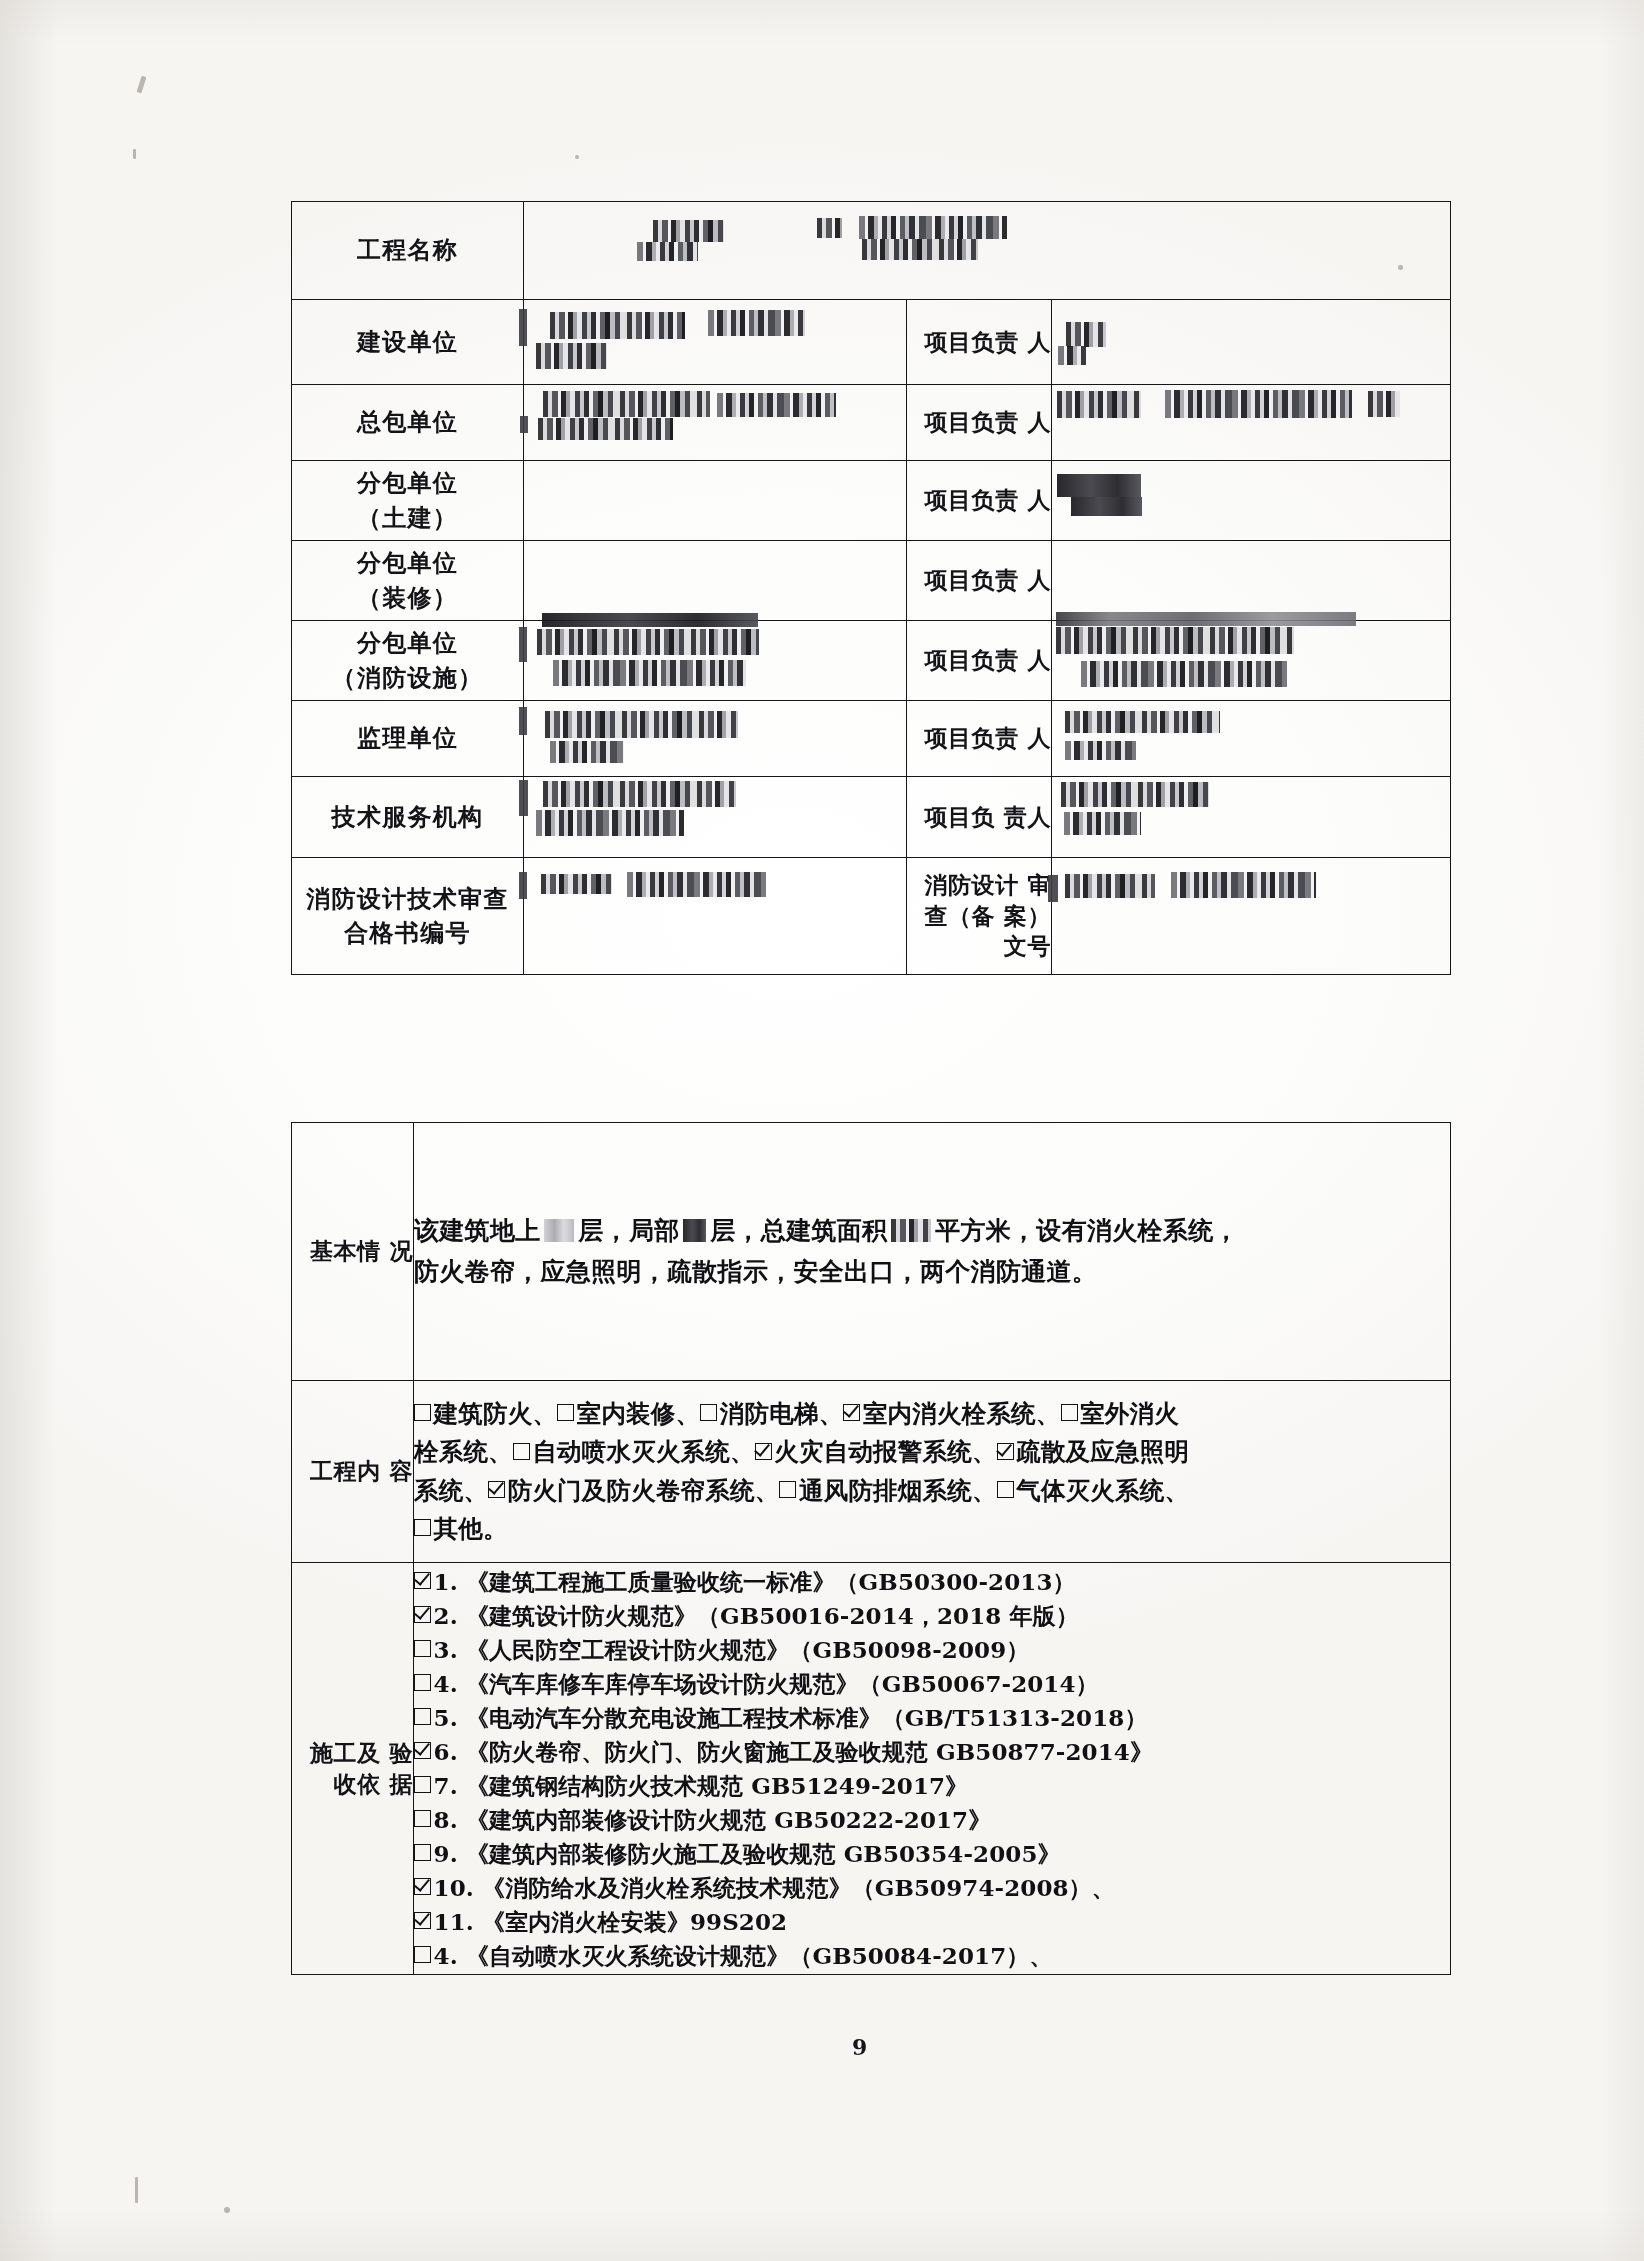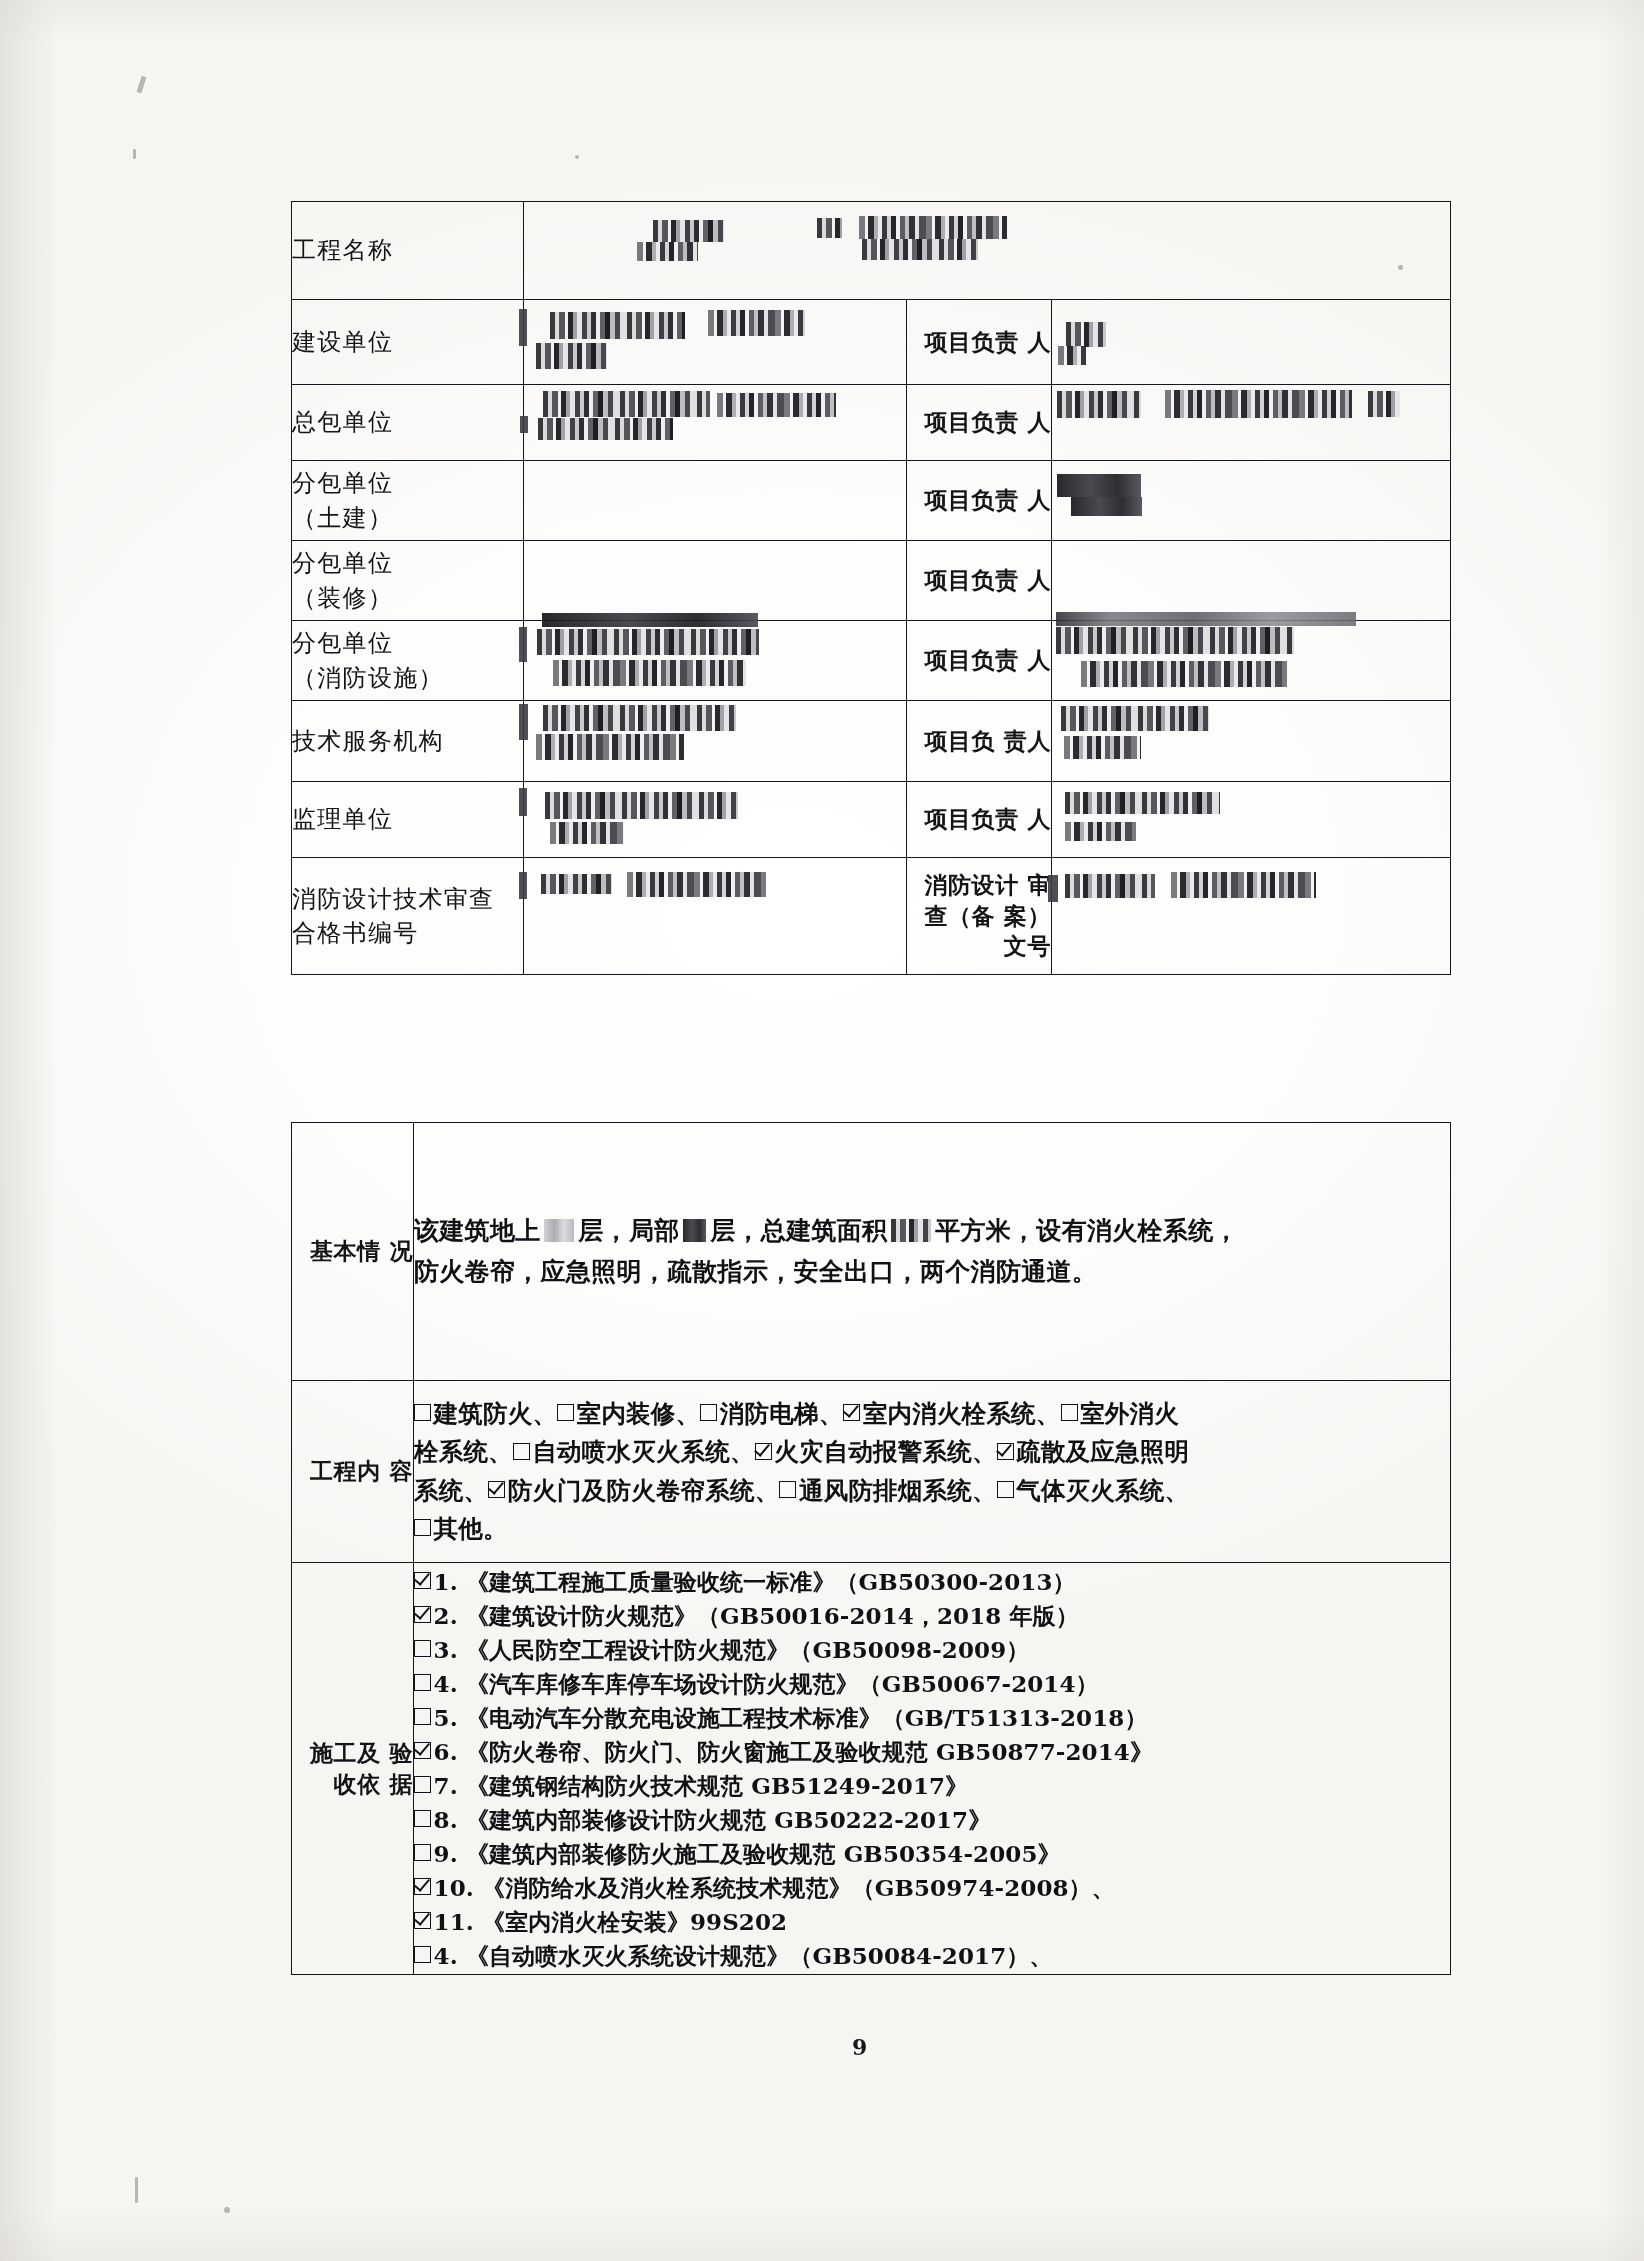--- a/index.html
+++ b/index.html
@@ -51,22 +51,23 @@
   }
   .doc-table td {
     border: 1.6px solid #15161a;
     padding: 0;
     vertical-align: middle;
     position: relative;
     background: transparent;
   }
 
   .lbl {
-    font-family: "DejaVu Serif", "Liberation Serif", serif;
-    font-weight: 400;
+    text-align: center;
+    font-family: "DejaVu Serif", "Liberation Serif", serif;
+    font-weight: 700;
     font-size: 24px;
     letter-spacing: 1.3px;
     color: #141418;
     line-height: 1.42;
     padding: 6.4px 3.9px;
   }
   .lbl .ln { display: block; white-space: nowrap; }
 
   .vlbl {
     text-align: right;
@@ -322,55 +323,55 @@
           <span class="ln">项目负责</span>
           <span class="ln">人</span>
         </td>
         <td class="val">
           <div class="redact rbar" style="left:3.9px;top:-9px;width:300px;height:14px;"></div>
           <div class="redact rx" style="left:3.9px;top:6.4px;width:238px;height:27px;"></div>
           <div class="redact rx2" style="left:29px;top:40px;width:206px;height:26px;"></div>
         </td>
       </tr>
 
+      <tr style="height:76px">
+        <td class="lbl">
+          <span class="ln">监理单位</span>
+        </td>
+        <td class="val">
+          <div class="redact rtick" style="left:-5.2px;top:6.4px;width:8.4px;height:28px;"></div>
+          <div class="redact rx" style="left:20.6px;top:10.3px;width:193px;height:27px;"></div>
+          <div class="redact rx2" style="left:26px;top:40px;width:74px;height:22px;"></div>
+        </td>
+        <td class="vlbl">
+          <span class="ln">项目负责</span>
+          <span class="ln">人</span>
+        </td>
+        <td class="val">
+          <div class="redact rx" style="left:13px;top:10.3px;width:155px;height:22px;"></div>
+          <div class="redact rx2" style="left:13px;top:40px;width:71px;height:19.3px;"></div>
+        </td>
+      </tr>
+
       <tr style="height:81px">
         <td class="lbl">
           <span class="ln">技术服务机构</span>
         </td>
         <td class="val">
           <div class="redact rtick" style="left:-5.2px;top:2.6px;width:9px;height:36px;"></div>
           <div class="redact rx" style="left:19.3px;top:3.9px;width:193px;height:26px;"></div>
           <div class="redact rx2" style="left:11.6px;top:33px;width:148px;height:26px;"></div>
         </td>
         <td class="vlbl">
           <span class="ln">项目负</span>
           <span class="ln">责人</span>
         </td>
         <td class="val">
           <div class="redact rx" style="left:9px;top:5.2px;width:148px;height:24.5px;"></div>
           <div class="redact rx2" style="left:11.6px;top:35px;width:77px;height:23px;"></div>
-        </td>
-      </tr>
-
-      <tr style="height:76px">
-        <td class="lbl">
-          <span class="ln">监理单位</span>
-        </td>
-        <td class="val">
-          <div class="redact rtick" style="left:-5.2px;top:6.4px;width:8.4px;height:28px;"></div>
-          <div class="redact rx" style="left:20.6px;top:10.3px;width:193px;height:27px;"></div>
-          <div class="redact rx2" style="left:26px;top:40px;width:74px;height:22px;"></div>
-        </td>
-        <td class="vlbl">
-          <span class="ln">项目负责</span>
-          <span class="ln">人</span>
-        </td>
-        <td class="val">
-          <div class="redact rx" style="left:13px;top:10.3px;width:155px;height:22px;"></div>
-          <div class="redact rx2" style="left:13px;top:40px;width:71px;height:19.3px;"></div>
         </td>
       </tr>
 
       <tr style="height:117px">
         <td class="lbl">
           <span class="ln">消防设计技术审查</span>
           <span class="ln">合格书编号</span>
         </td>
         <td class="val">
           <div class="redact rtick" style="left:-5.2px;top:14px;width:8.4px;height:27px;"></div>

